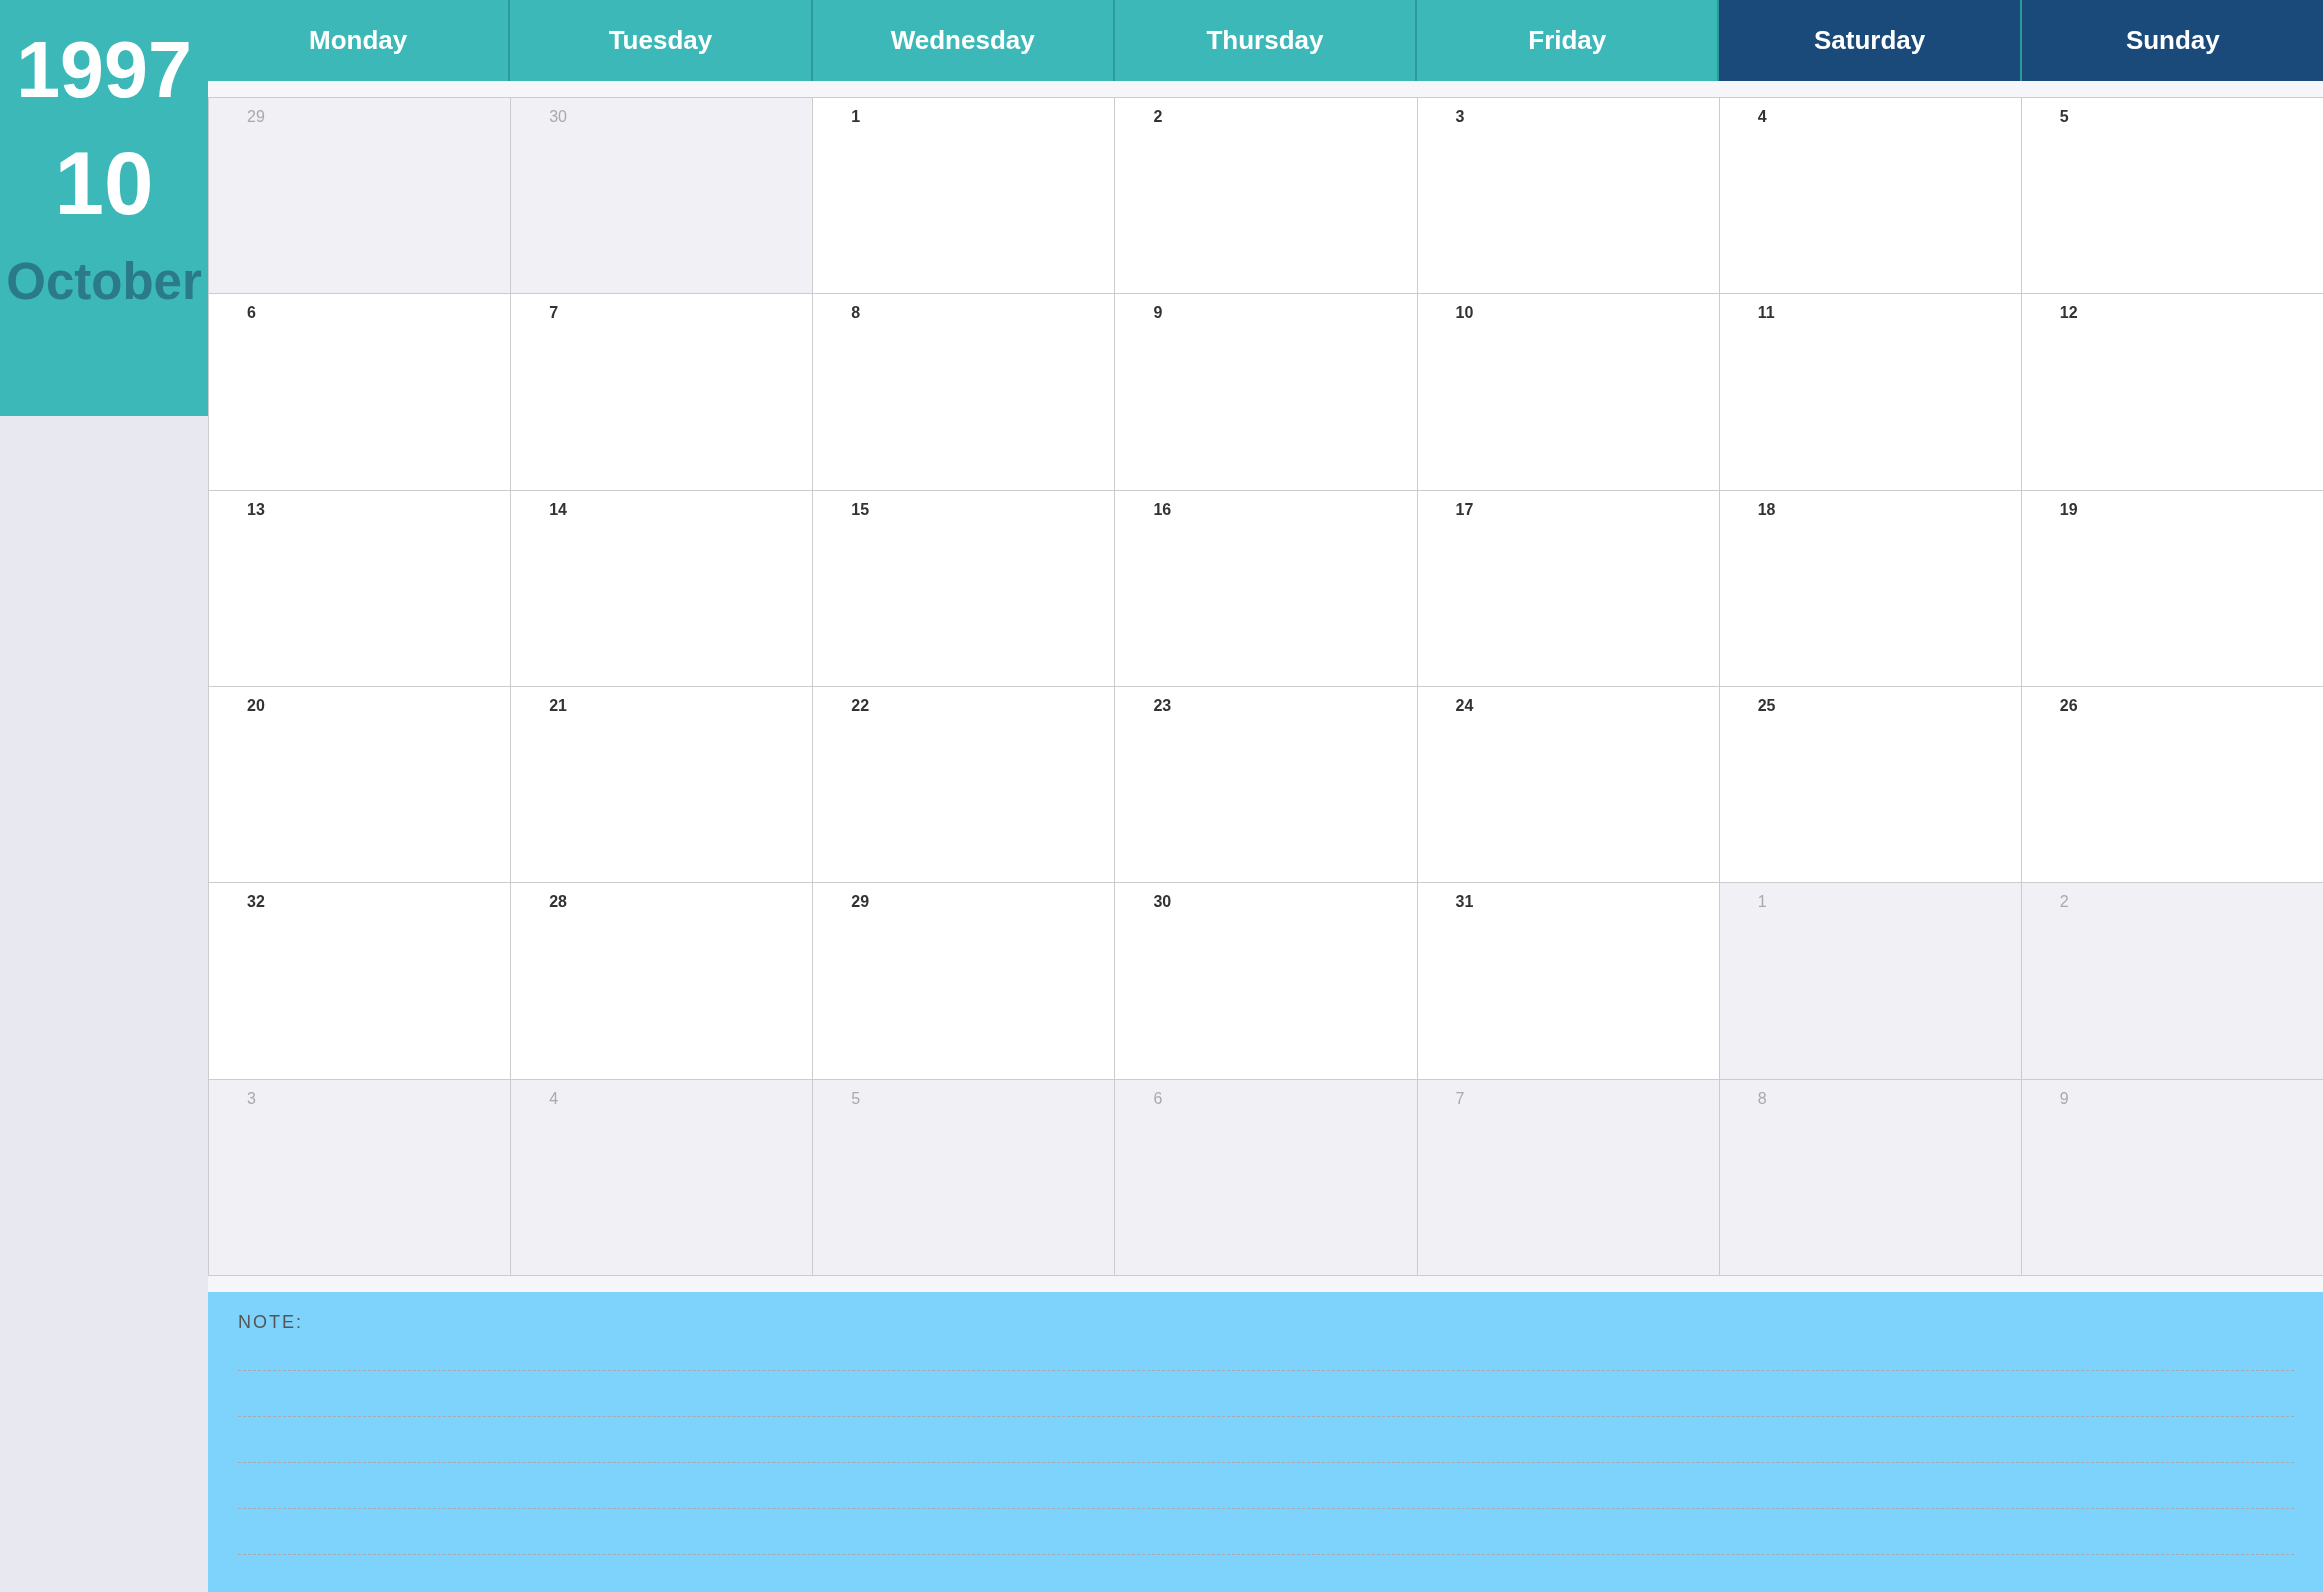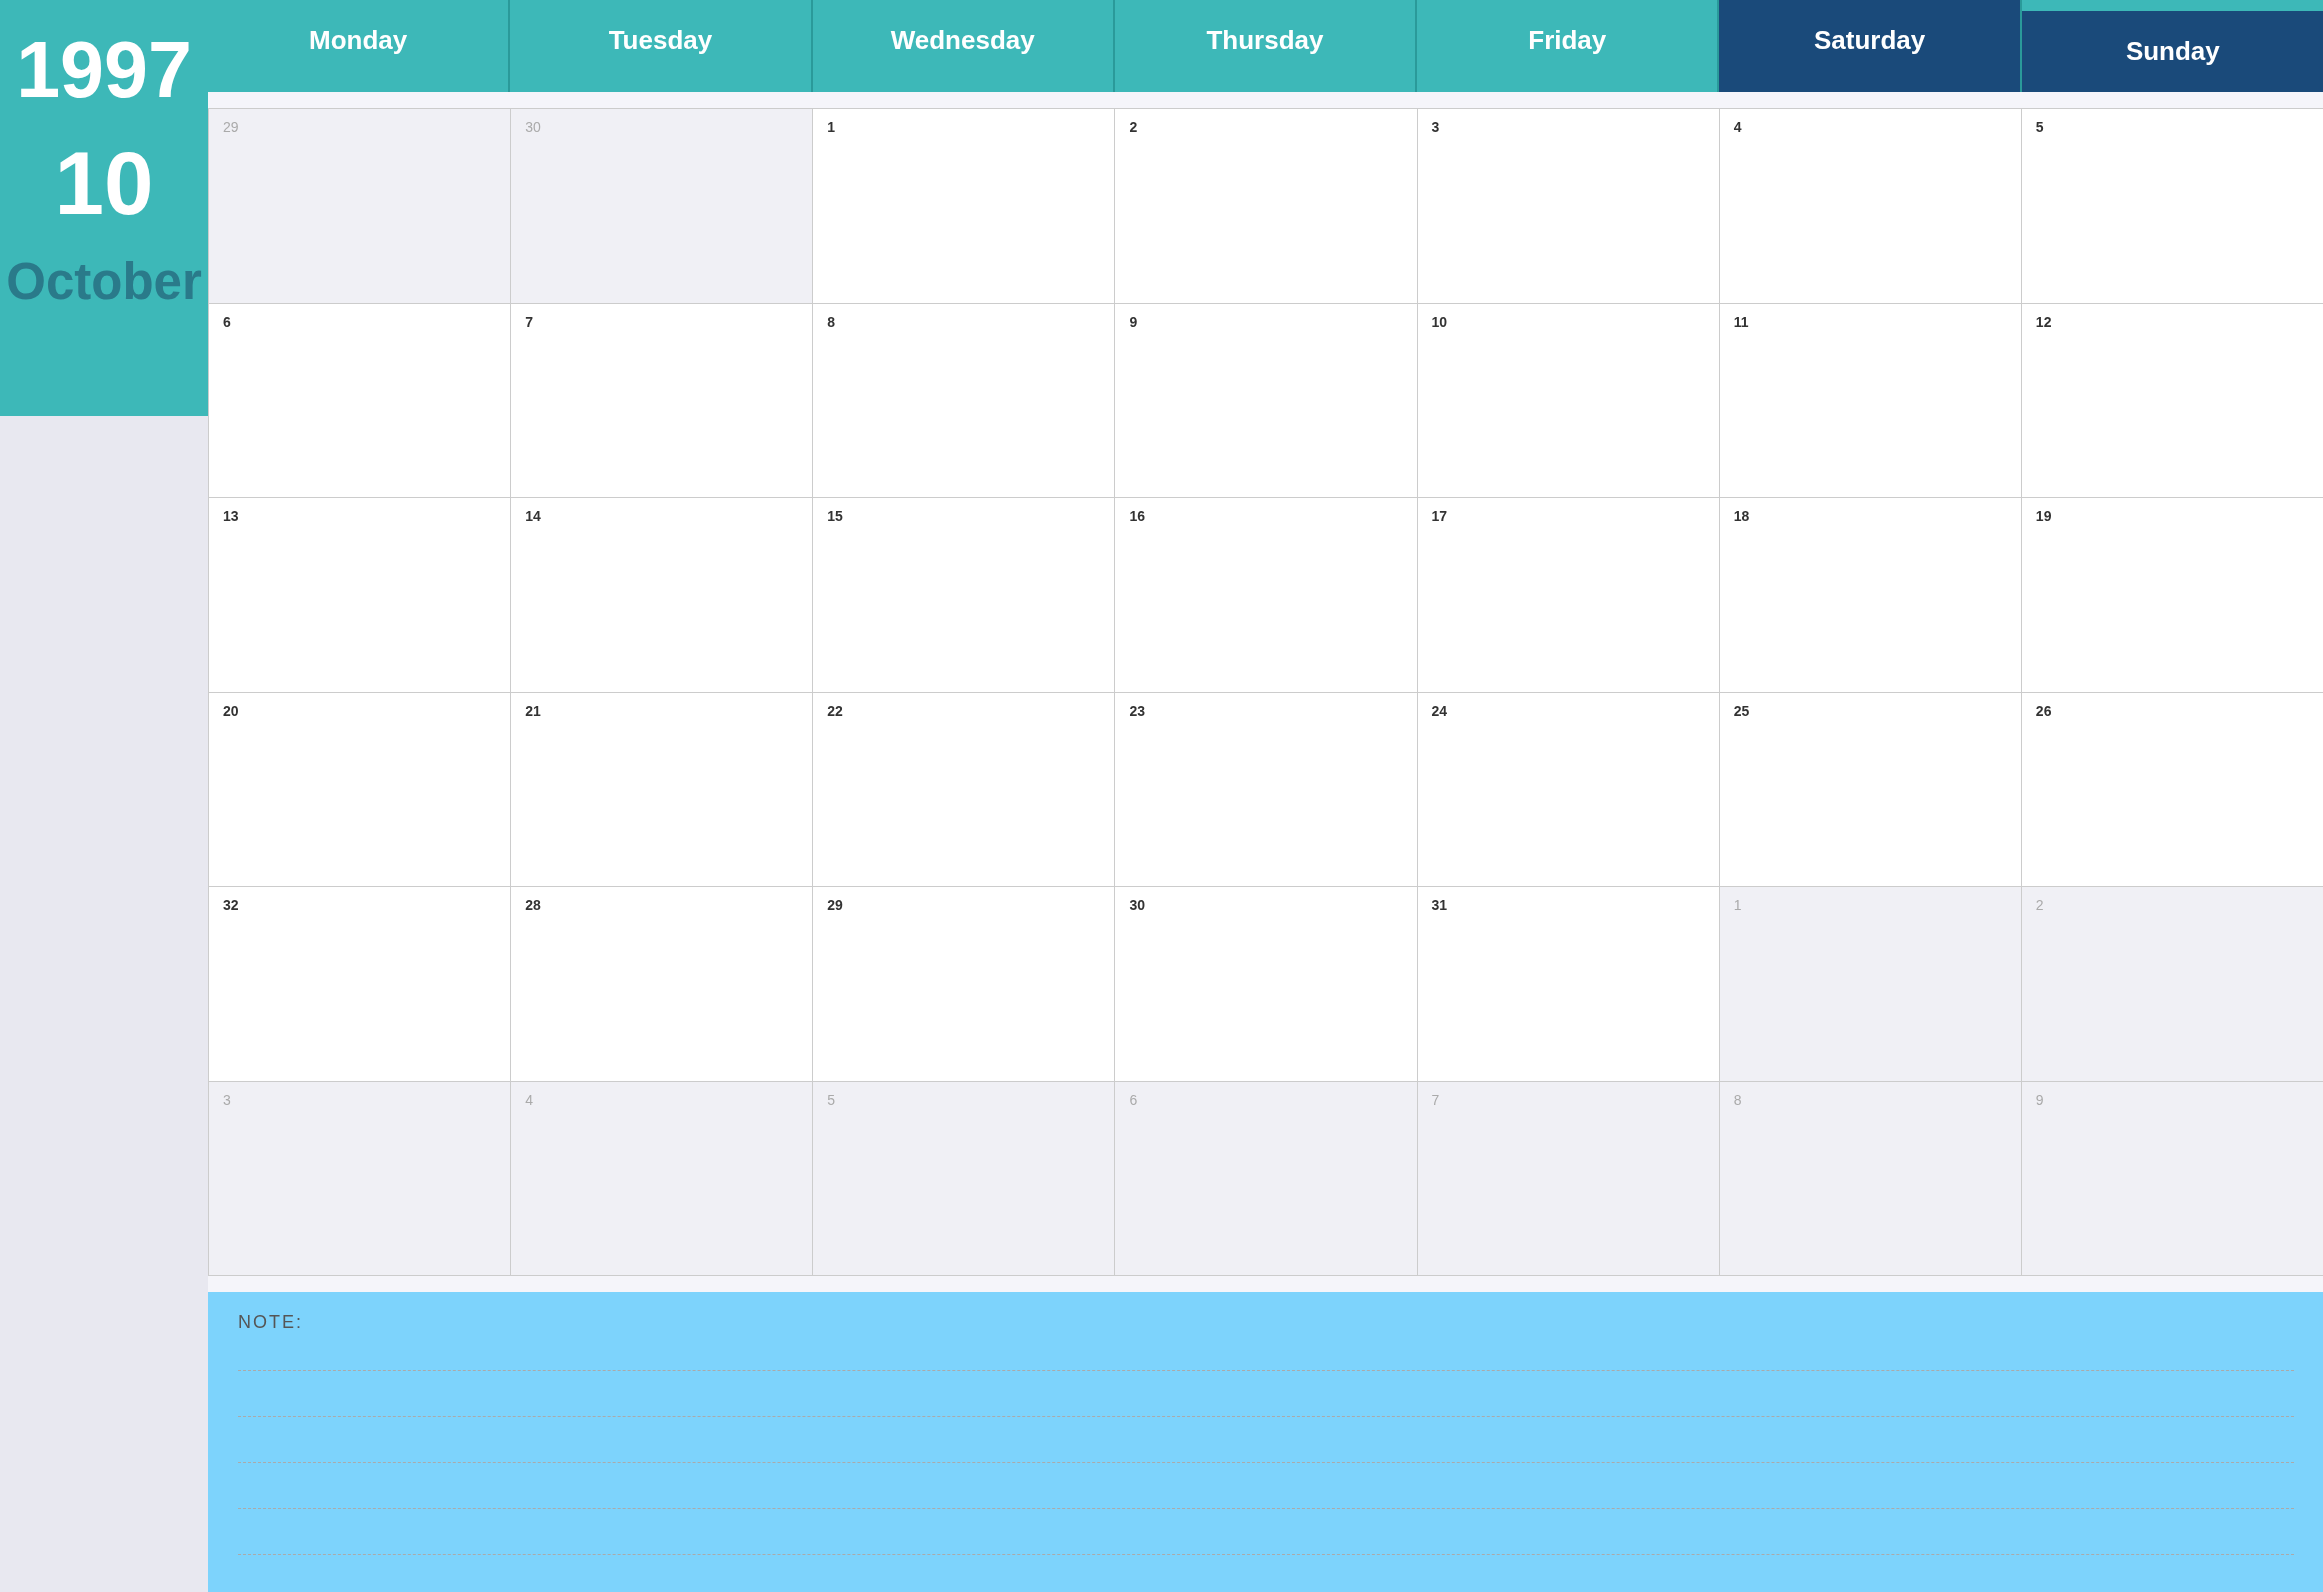--- a/index.html
+++ b/index.html
@@ -79,21 +79,20 @@
       font-size: 26px;
       font-weight: bold;
       text-align: center;
       padding: 25px 10px;
       border-right: 2px solid #2a9a9a;
     }
 
     .day-header:last-child {
       border-right: none;
       background: #1a4a7a;
-      margin-top: 11px;
     }
 
     .day-header.saturday {
       background: #1a4a7a;
     }
 
     
     .calendar-grid {
       display: grid;
       grid-template-columns: repeat(7, 1fr);
@@ -110,23 +109,24 @@
       background: white;
       min-height: 119px;
       position: relative;
     }
 
     .day-cell.other-month {
       background: #f0f0f5;
     }
 
     .day-number {
-      font-size: 14px;
+      font-size: 16px;
       font-weight: bold;
       color: #333;
+      margin-left: 24px;
     }
 
     .day-number.other-month {
       color: #aaa;
       font-weight: normal;
     }
 
     
     .notes-section {
       padding: 20px 30px 20px 30px;

